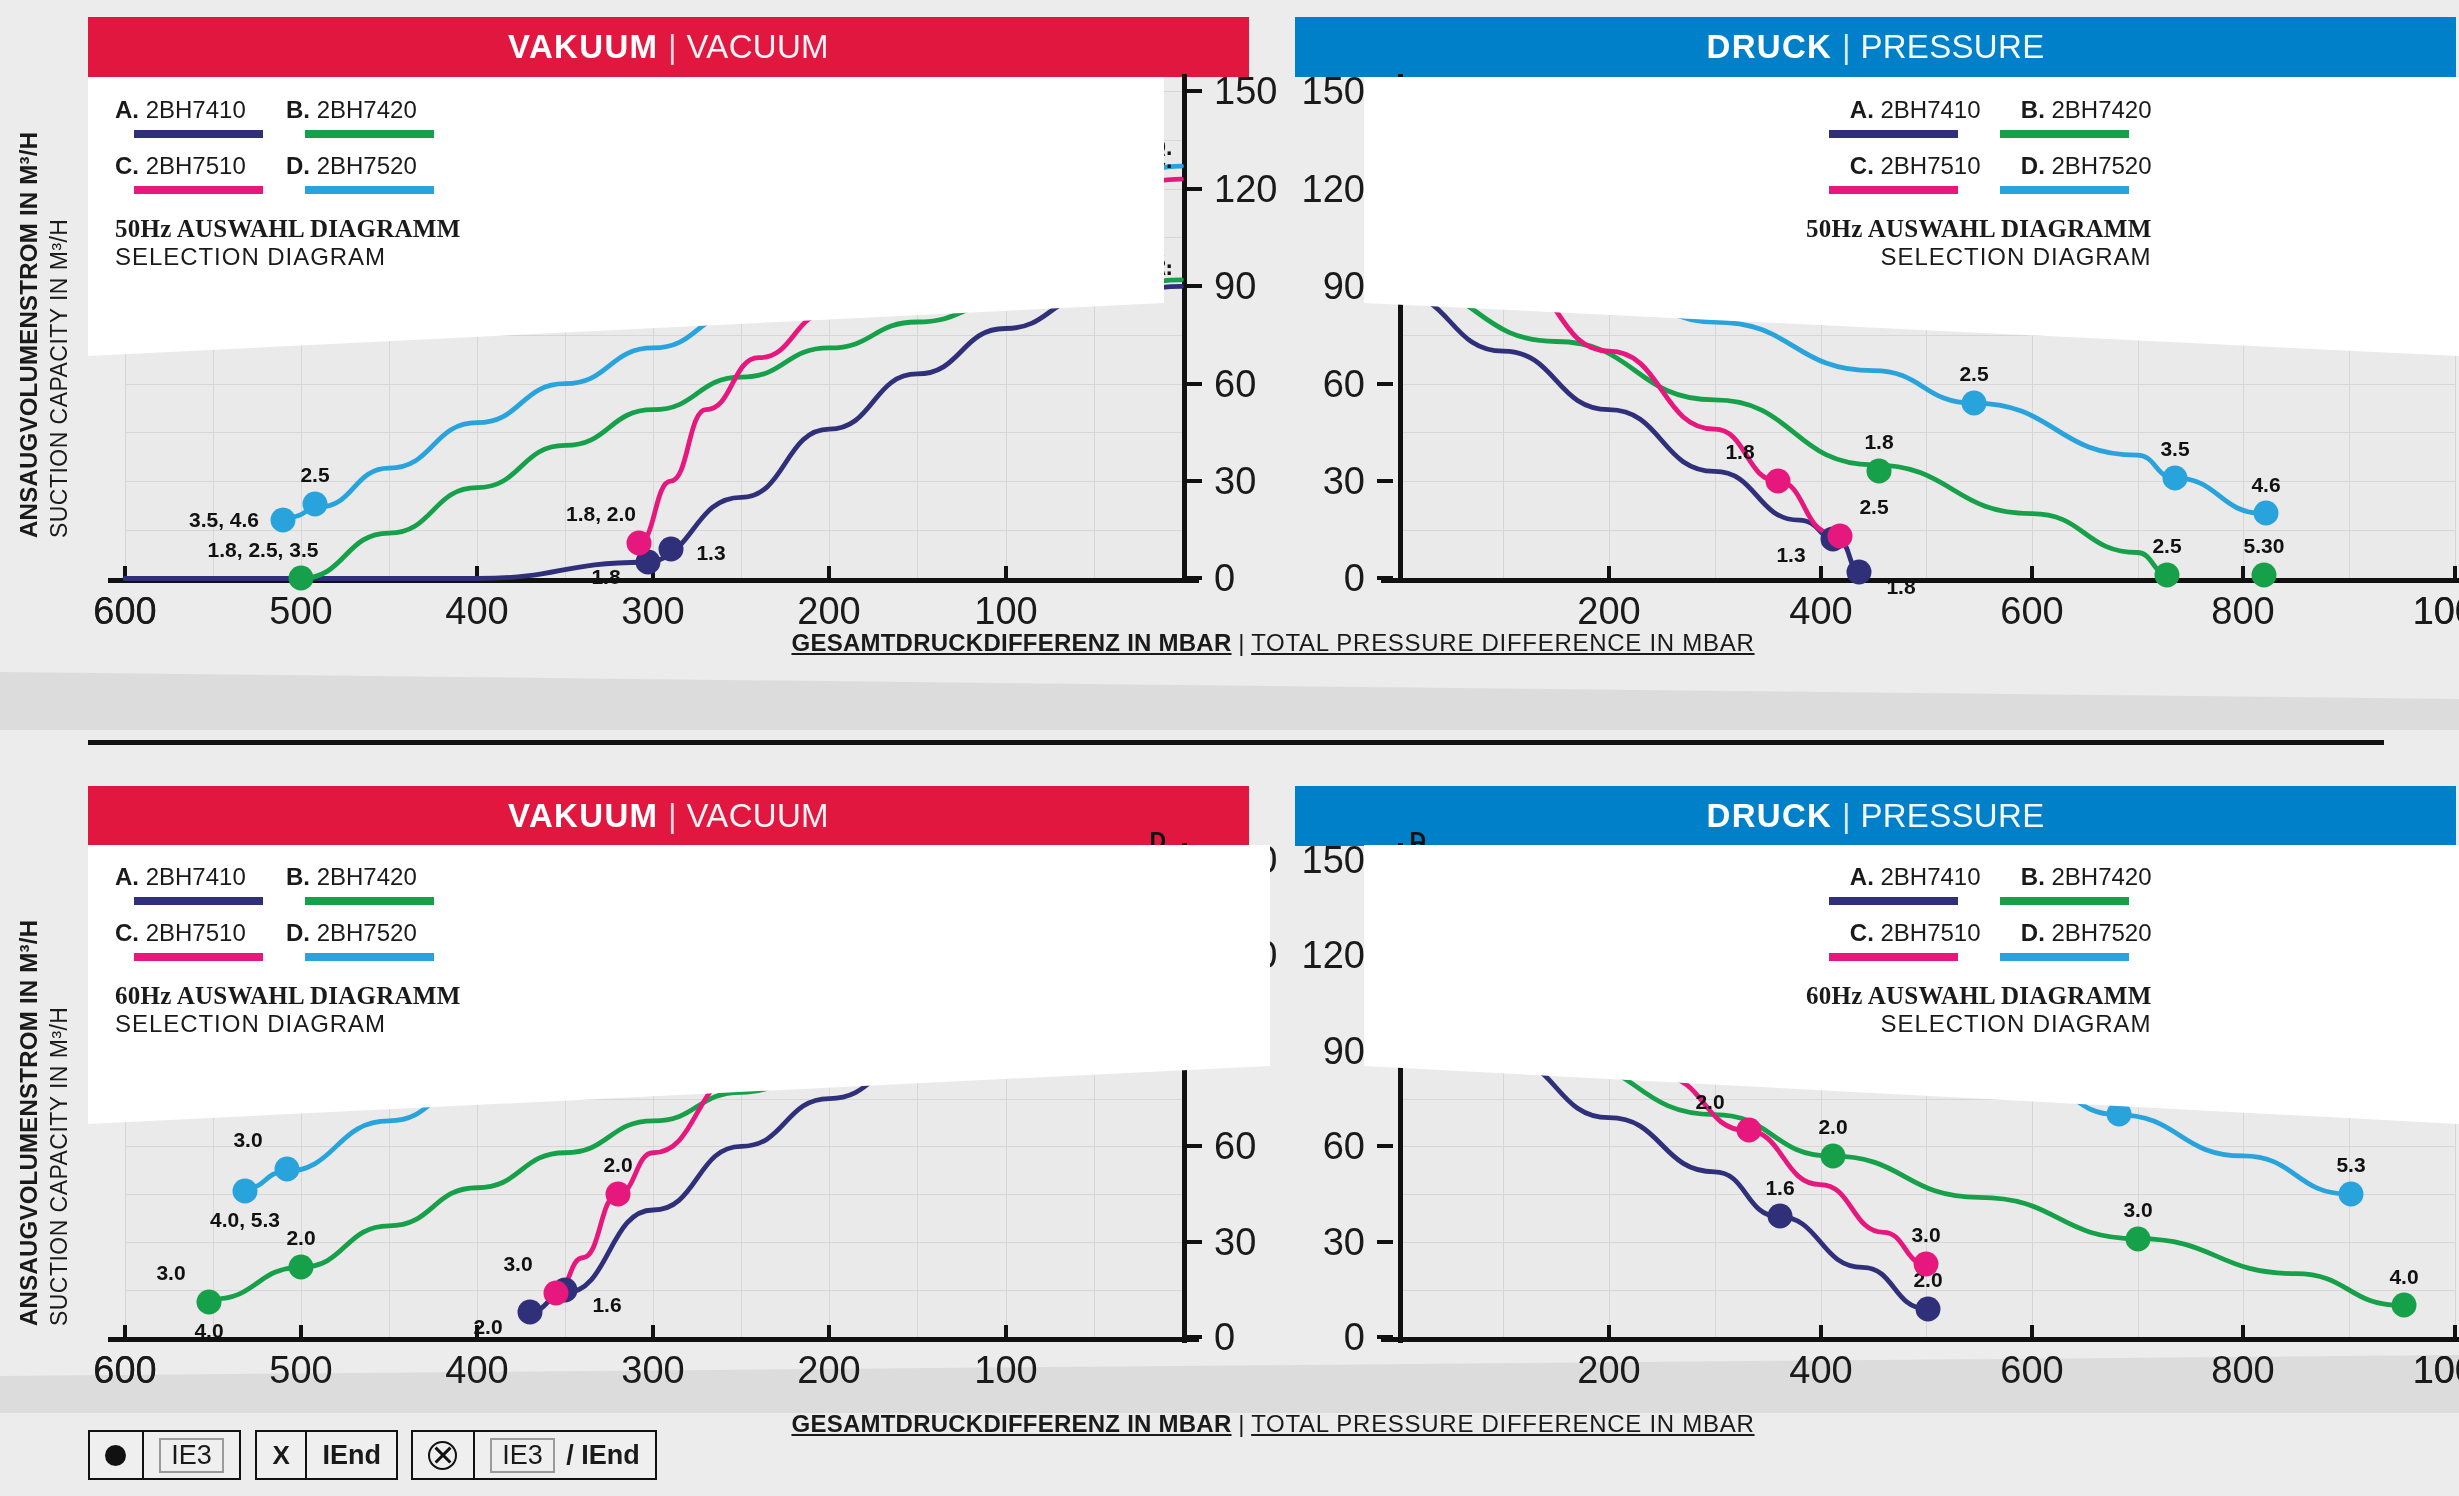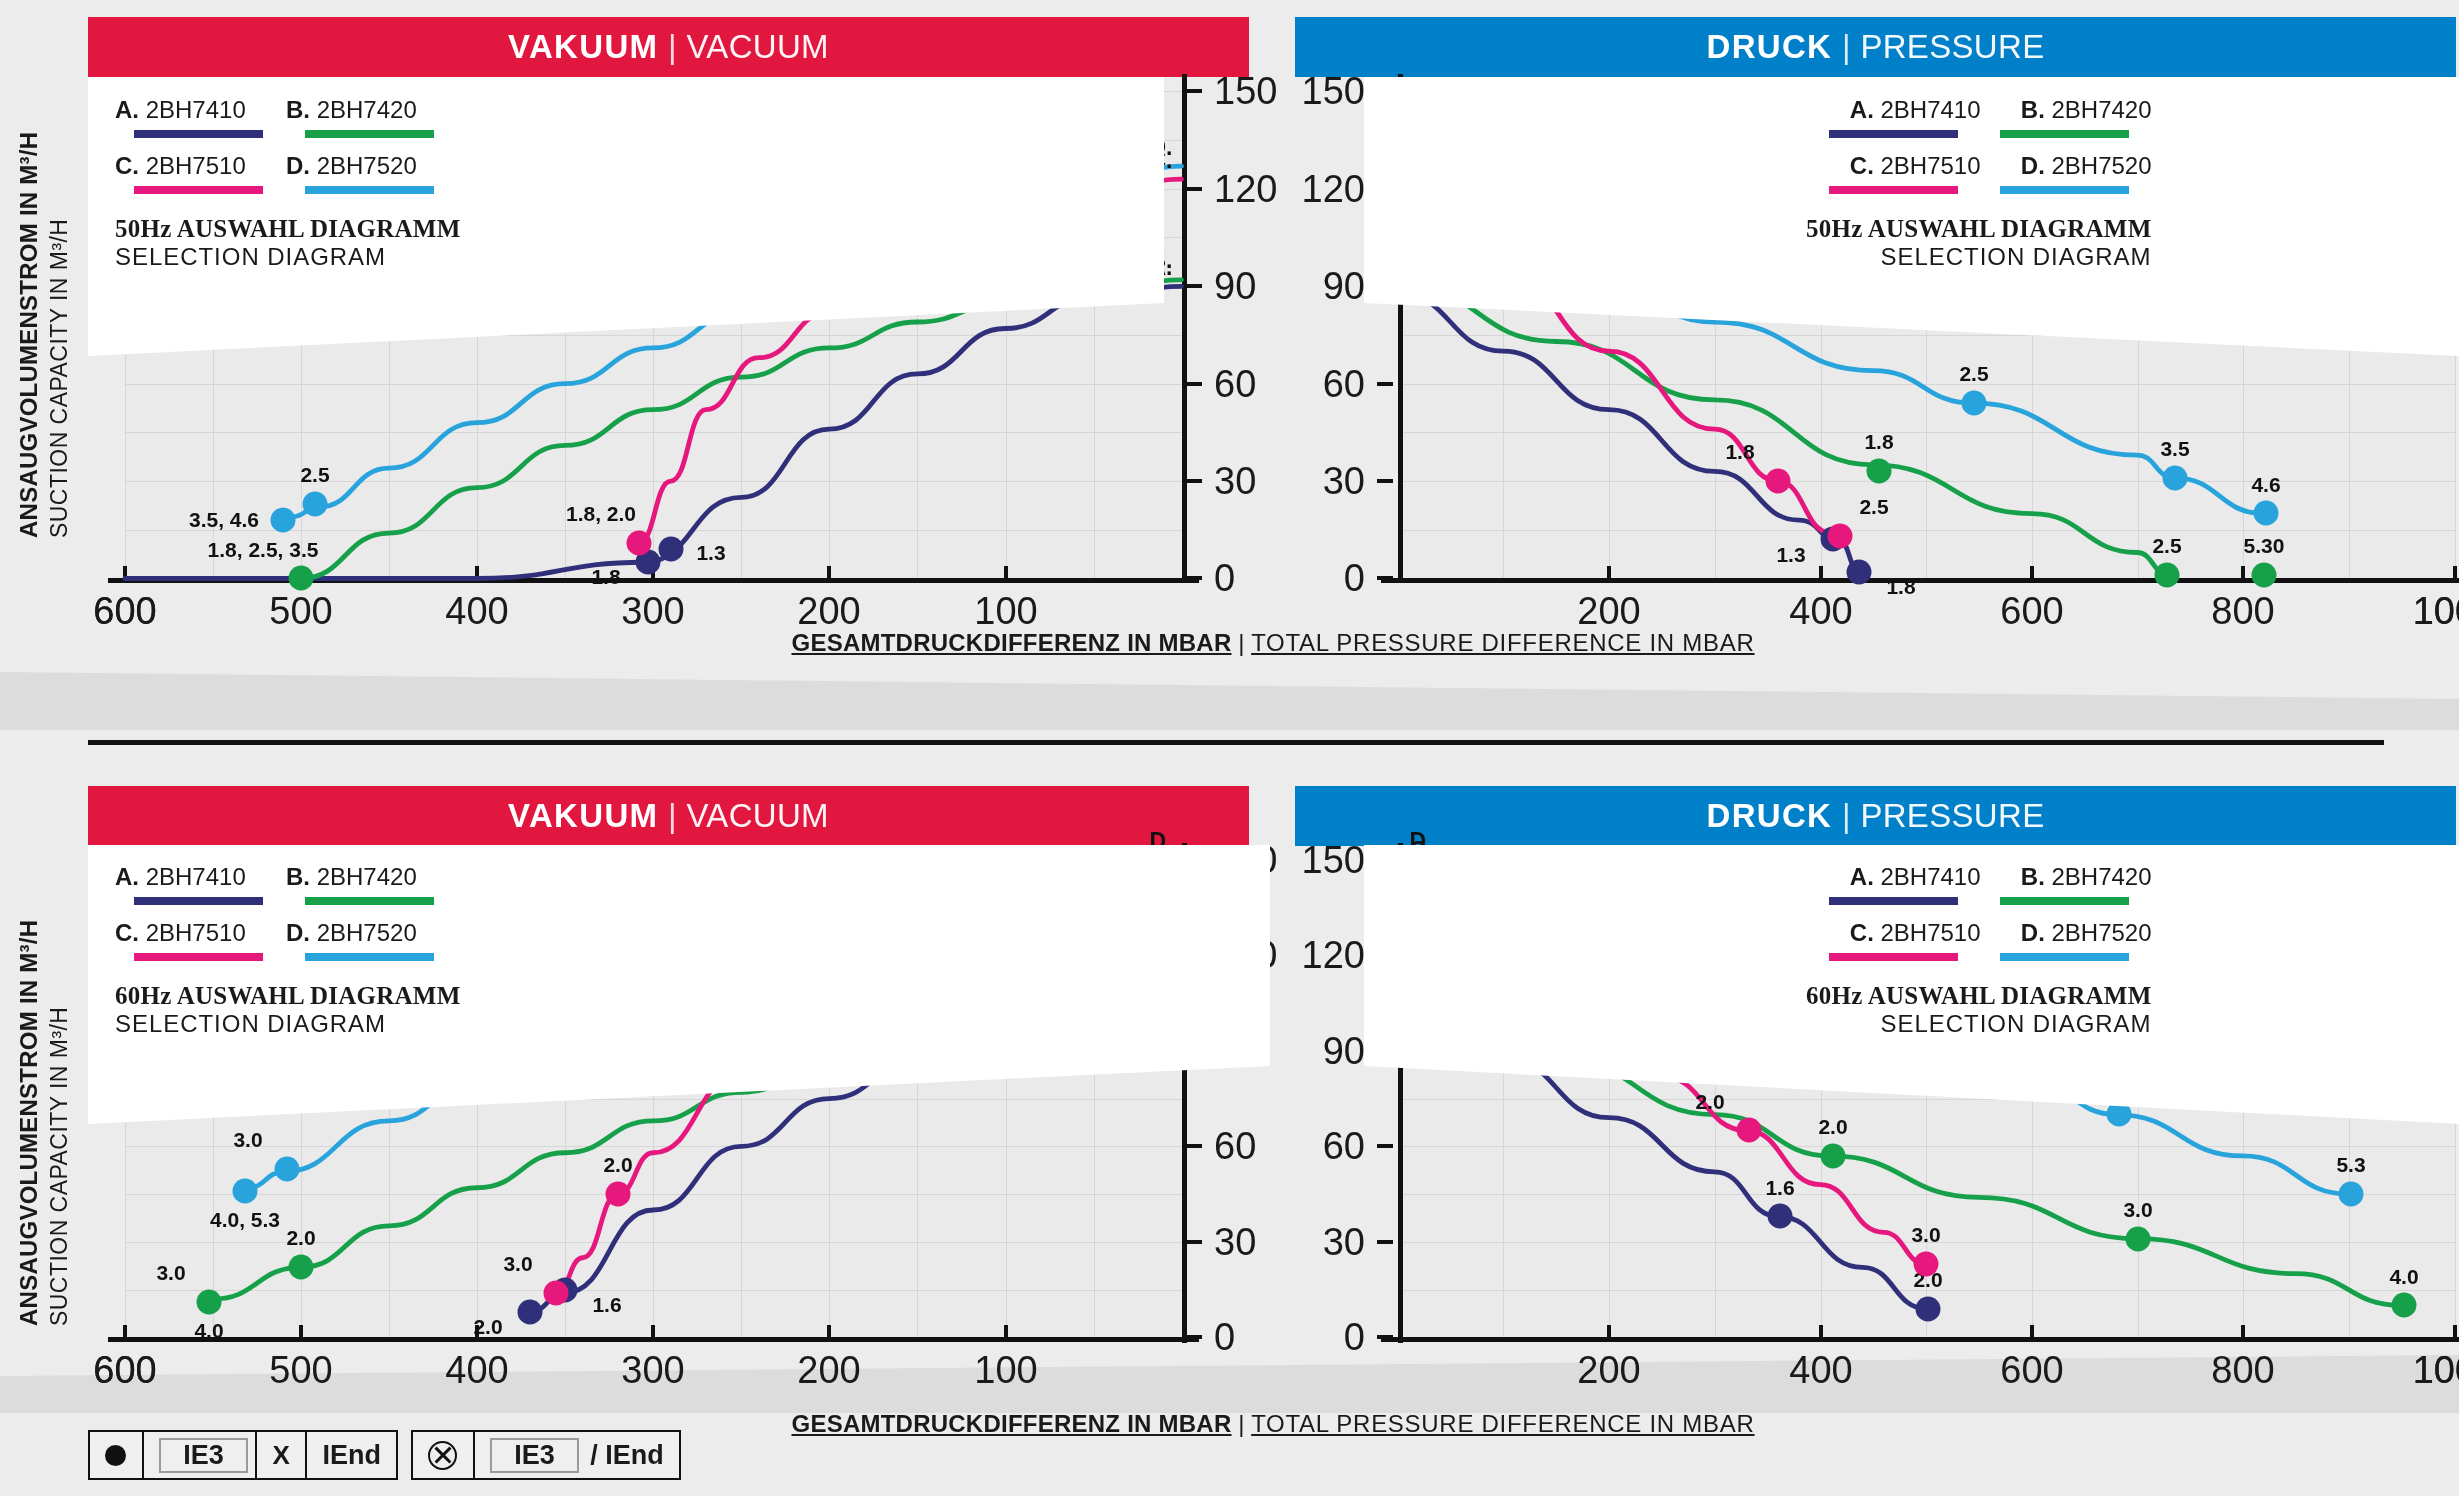--- a/index.html
+++ b/index.html
@@ -73,21 +73,21 @@
   .divider{position:absolute;background:#111;height:4.8px;}
 
   
   .diag{position:absolute;background:#dcdcdc;}
 
   
   .symbox{position:absolute;display:flex;border:2.9px solid #111;background:#efefef;}
   .symcell{display:flex;align-items:center;justify-content:center;
            font-size:27px;font-weight:bold;padding:0 15.4px;height:46px;}
   .symcell + .symcell{border-left:2.9px solid #111;}
-  .ie3{border:2.9px solid #9a9a9a;padding:0 22px;font-weight:bold;text-align:right;}
+  .ie3{border:2.9px solid #9a9a9a;padding:0 10px;font-weight:normal;text-align:right;}
   .bullet{width:21px;height:21px;background:#111;border-radius:50%;}
   .xsym{font-size:26px;font-weight:bold;}
   .circx{width:25px;height:25px;border:2.9px solid #111;border-radius:50%;
          position:relative;}
   .circx:before,.circx:after{content:"";position:absolute;left:50%;top:50%;
          width:21px;height:2.9px;background:#111;}
   .circx:before{transform:translate(-50%,-50%) rotate(45deg);}
   .circx:after{transform:translate(-50%,-50%) rotate(-45deg);}
 </style>
 </head>

